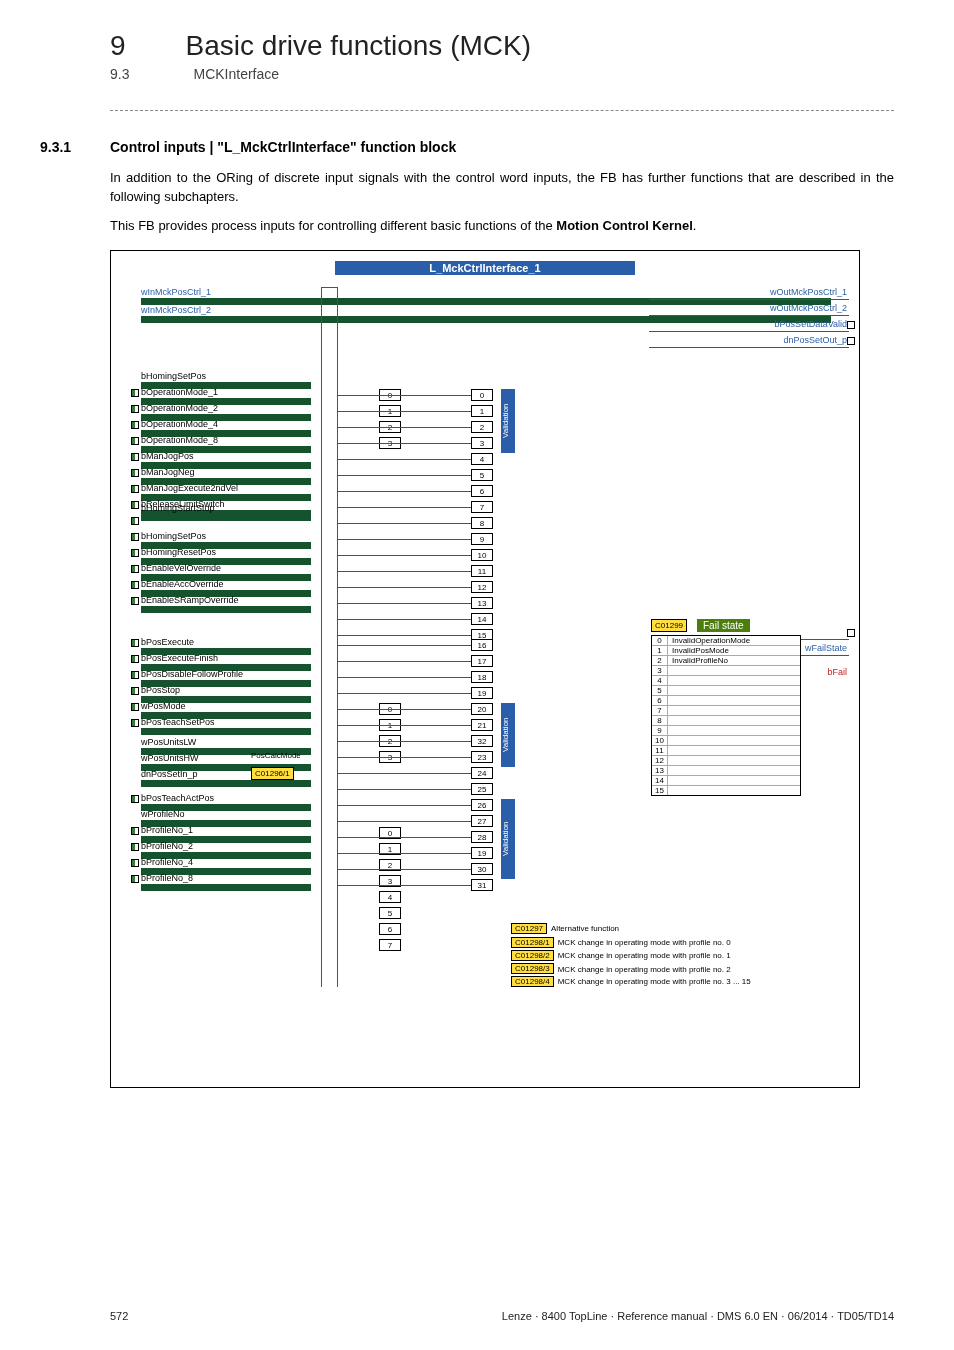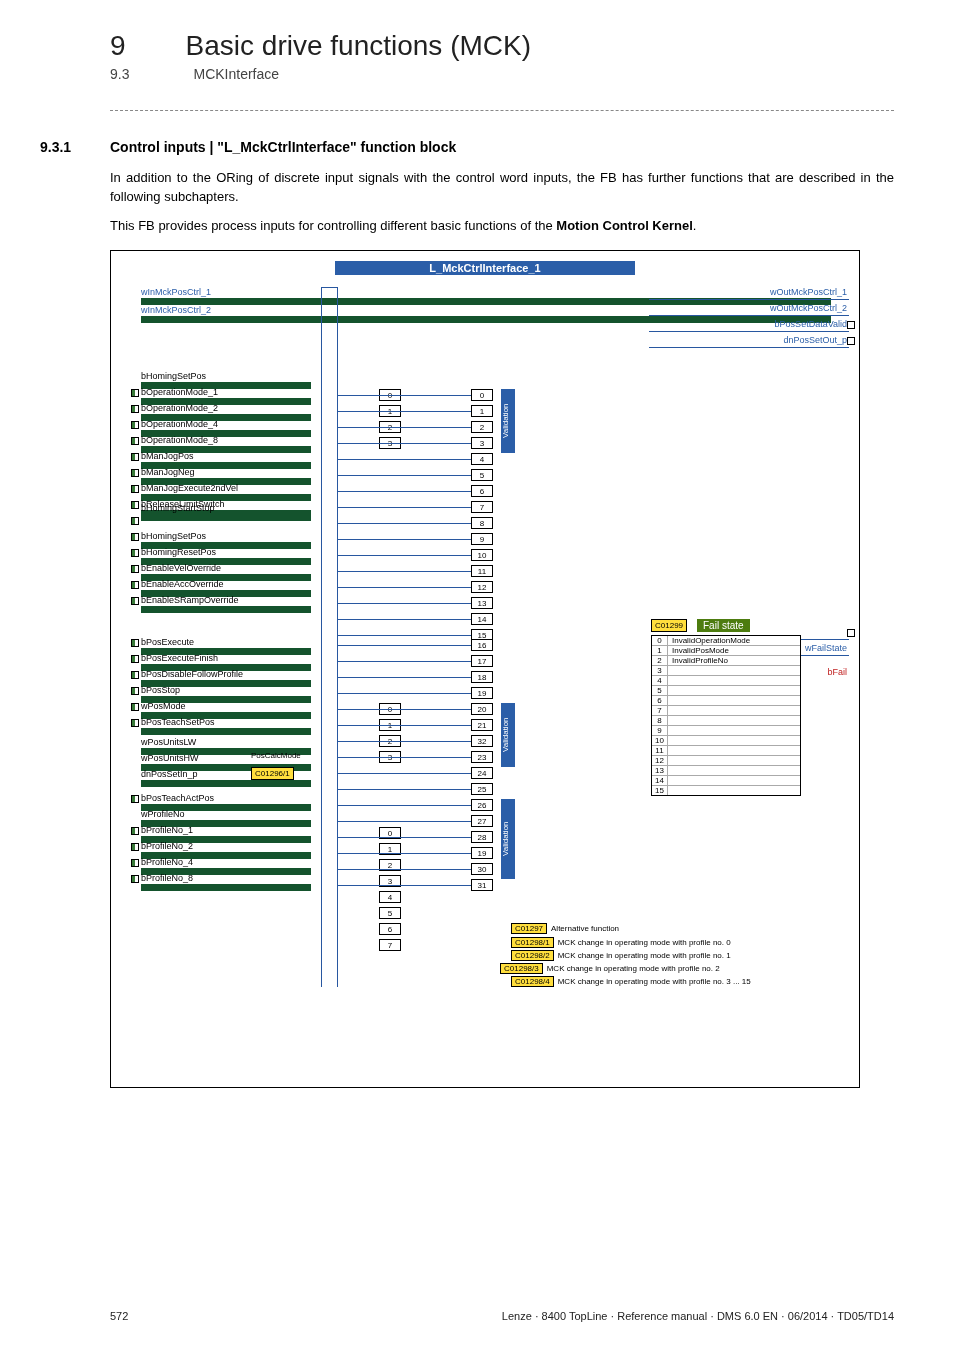--- a/index.html
+++ b/index.html
@@ -429,21 +429,21 @@
           <span>Alternative function</span>
         </div>
         <div class="yellrow" style="top:656px; left:400px;">
           <span class="yc">C01298/1</span>
           <span>MCK change in operating mode with profile no. 0</span>
         </div>
         <div class="yellrow" style="top:669px; left:400px;">
           <span class="yc">C01298/2</span>
           <span>MCK change in operating mode with profile no. 1</span>
         </div>
-        <div class="yellrow" style="top:682px; left:389px;">
+        <div class="yellrow" style="top:682px; left:400px;align-items:flex-end;">
           <span class="yc">C01298/3</span>
           <span>MCK change in operating mode with profile no. 2</span>
         </div>
         <div class="yellrow" style="top:695px; left:400px;">
           <span class="yc">C01298/4</span>
           <span>MCK change in operating mode with profile no. 3 ... 15</span>
         </div>
         <div class="hline" style="top:114px; left:226px; width:134px; background:#2857a0;"></div>
         <div class="hline" style="top:130px; left:226px; width:134px; background:#2857a0;"></div>
         <div class="hline" style="top:146px; left:226px; width:134px; background:#2857a0;"></div>

